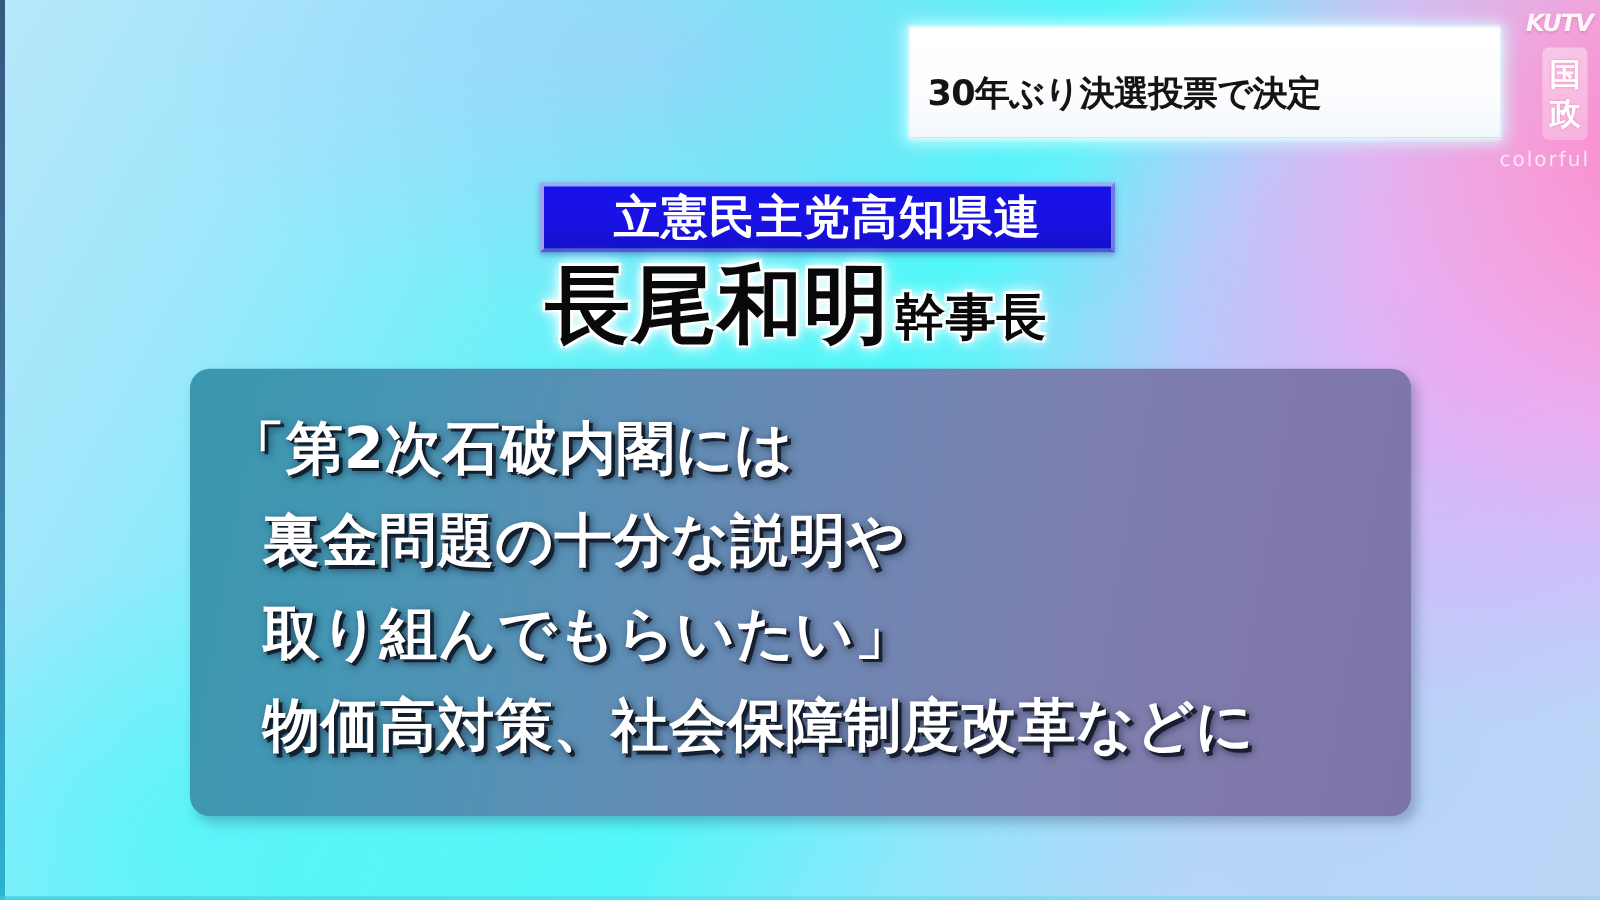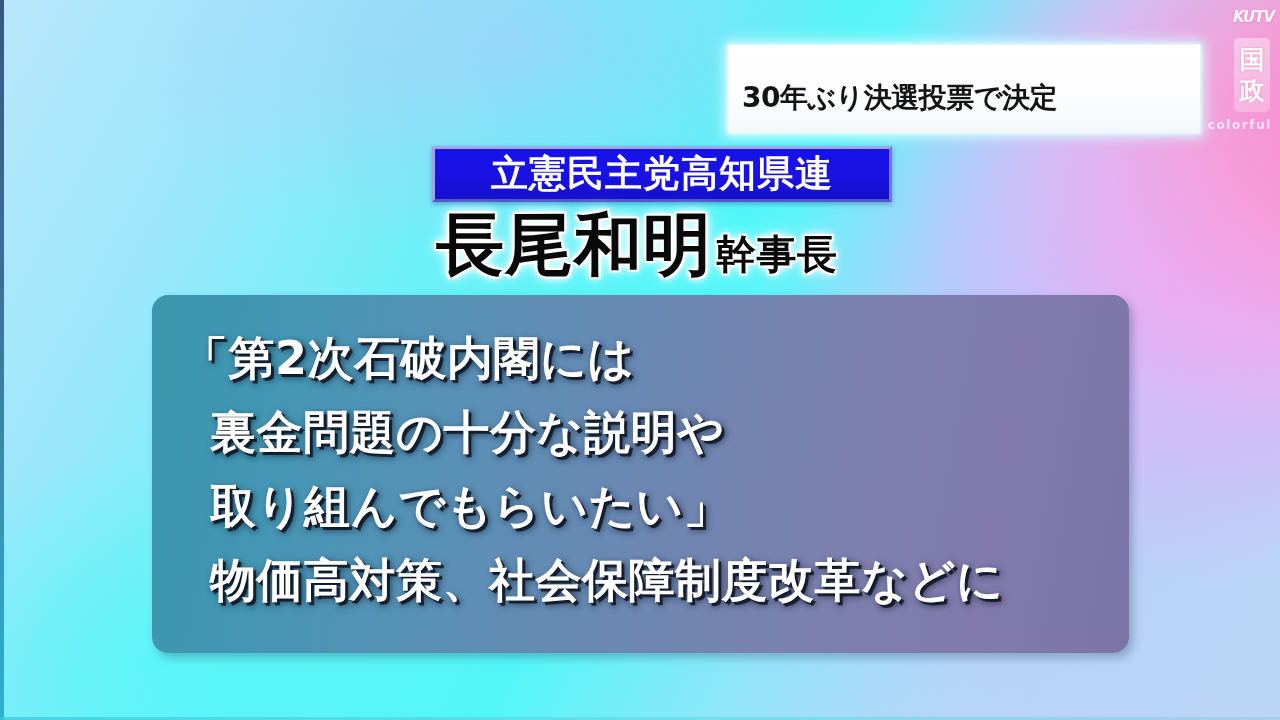--- a/index.html
+++ b/index.html
@@ -65,21 +65,20 @@
     width: 472px;
     height: 88px;
     background: linear-gradient(180deg,#ffffff 0%, #fdfdff 60%, #f3f7fb 100%);
     box-shadow: 0 0 12px 4px rgba(215,255,255,.92),
                 0 0 3px 1px rgba(255,255,255,.95);
     display: flex;
     flex-direction: column;
     justify-content: center;
     padding: 16px 10px 0 14px;
     box-sizing: border-box;
-    margin-top: 23px;
   }
   .headline-line {
     font-size: 28px;
     line-height: 41px;
     font-weight: 700;
     color: #141414;
     letter-spacing: -0.5px;
     white-space: nowrap;
   }
   .headline-line .accent {
@@ -92,33 +91,33 @@
     right: 0;
     top: 0;
     width: 86px;
     height: 150px;
     pointer-events: none;
   }
   .logo-kutv {
     position: absolute;
     right: 6px;
     top: 8px;
-    font-size: 15px;
+    font-size: 19px;
     font-weight: 800;
     font-style: italic;
     letter-spacing: -1px;
     color: rgba(255,255,255,.93);
     text-shadow: 0 1px 2px rgba(230,110,160,.55);
   }
   .logo-colorful {
     position: absolute;
     right: 8px;
     top: 118px;
-    font-size: 12px;
-    font-weight: 700;
+    font-size: 16px;
+    font-weight: 400;
     letter-spacing: 1.6px;
     color: rgba(255,255,255,.72);
   }
   .badge-kokusei {
     position: absolute;
     right: 10px;
     top: 38px;
     width: 36px;
     height: 74px;
     border-radius: 5px;

